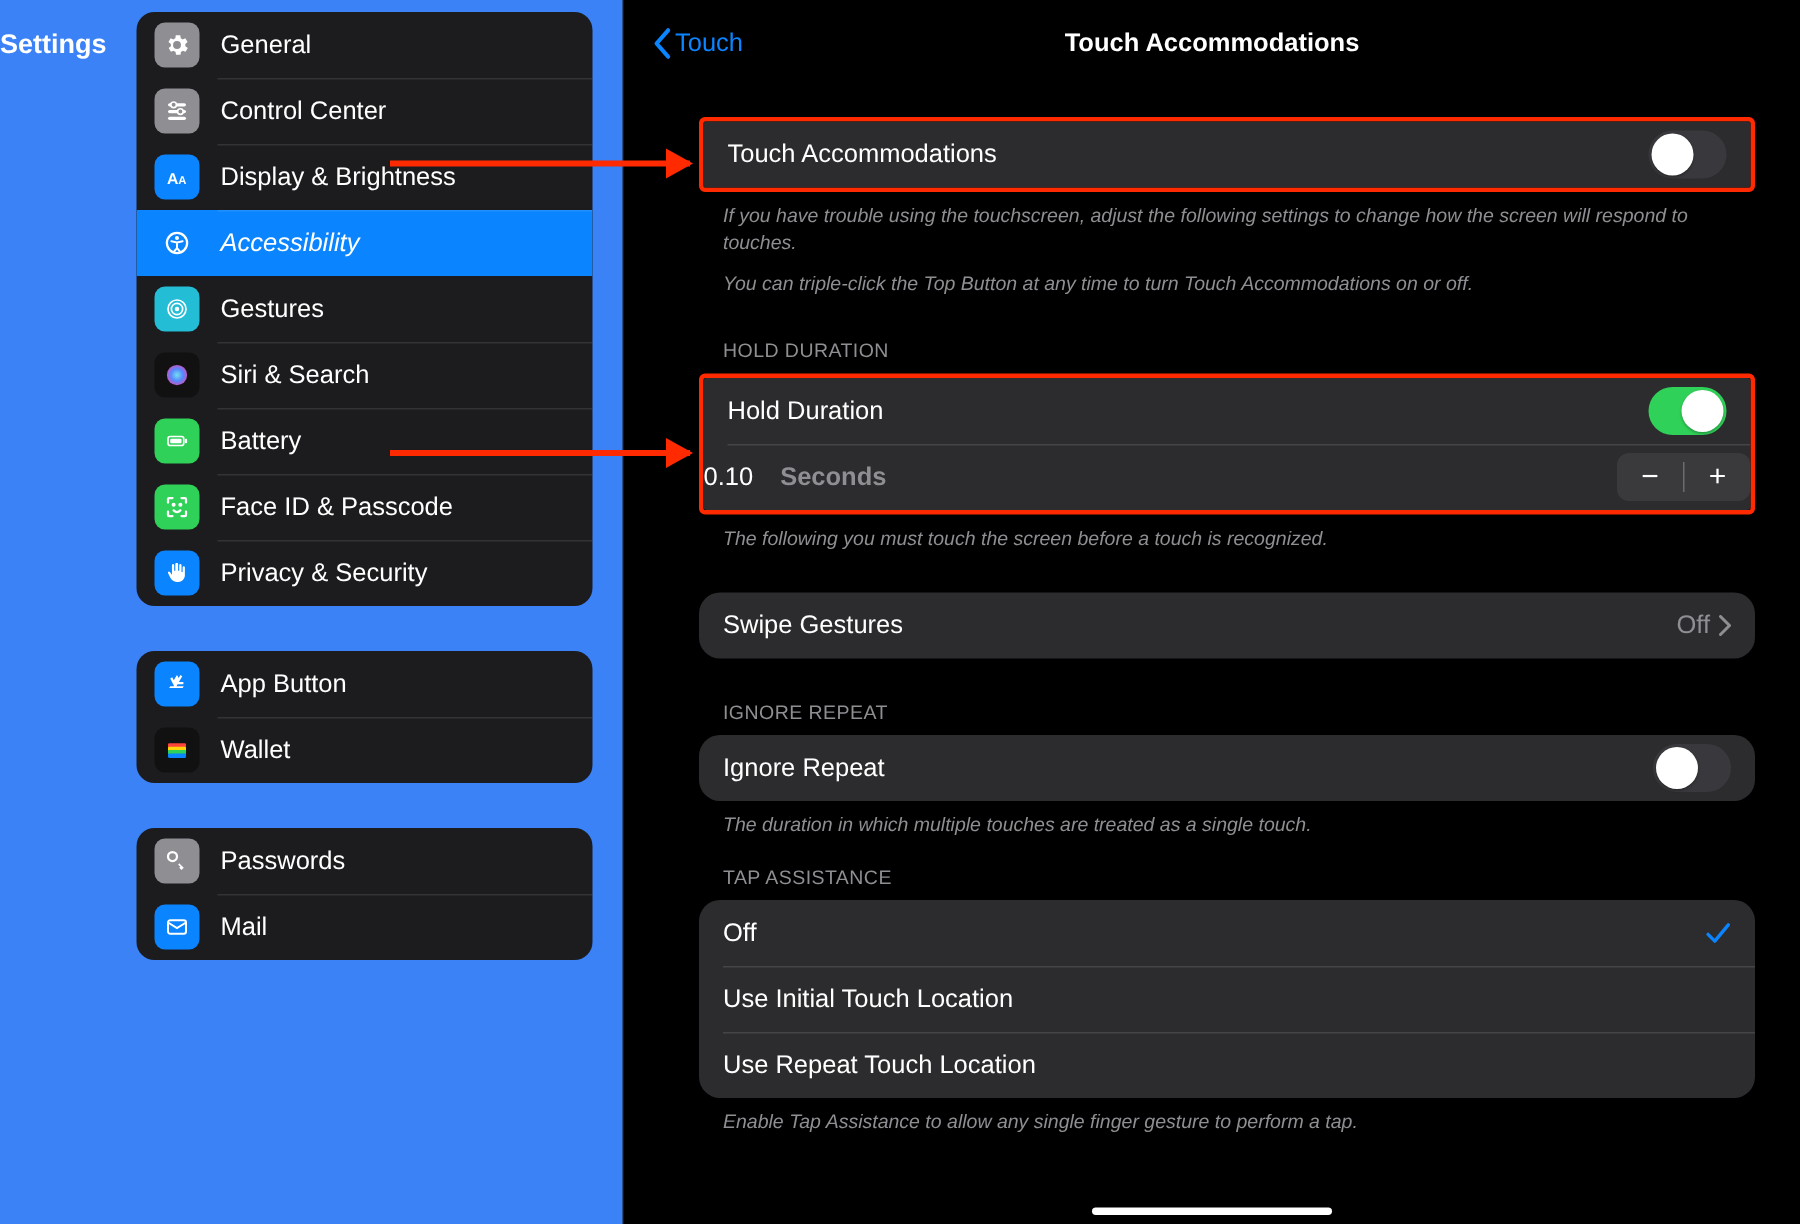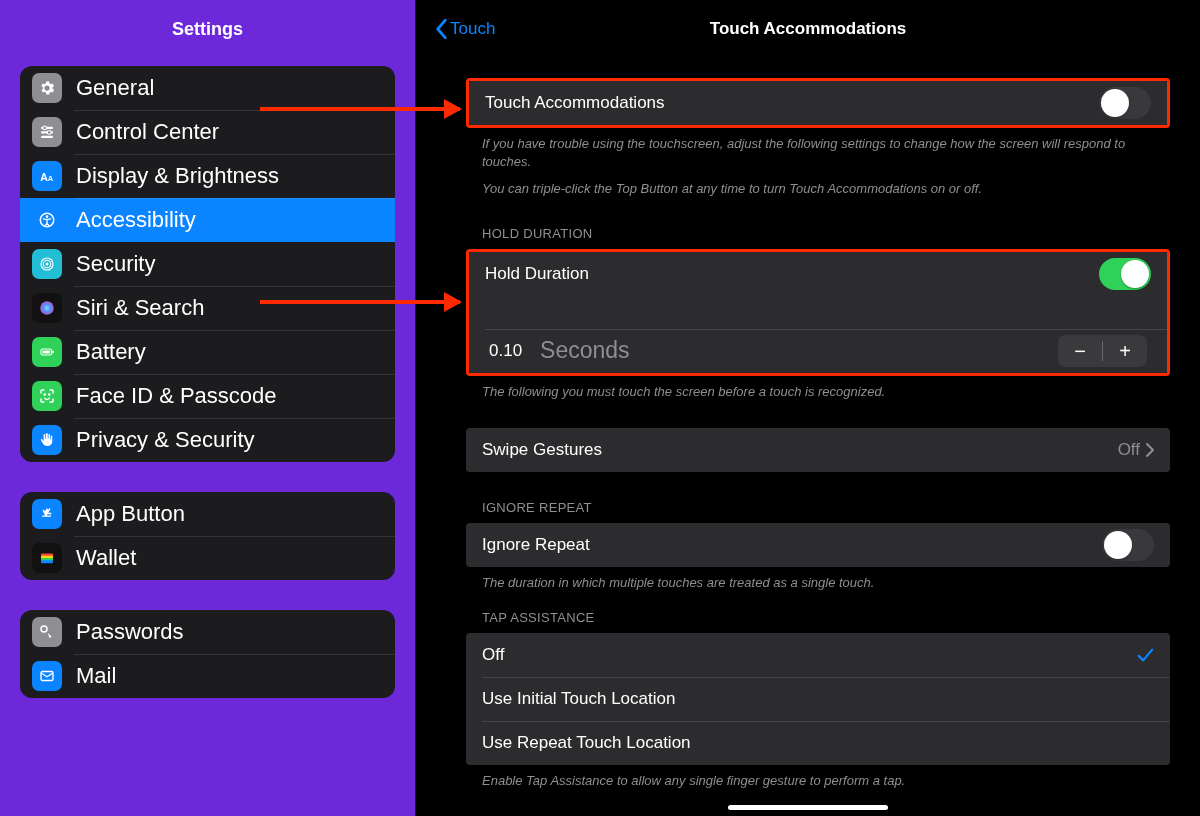--- a/index.html
+++ b/index.html
@@ -28,23 +28,23 @@
   .app {
     display: flex;
     width: 1200px; height: 816px;
     background: var(--bg-black);
   }
 
   
   .sidebar {
     width: 416px;
     flex-shrink: 0;
-    background: #6d28d9;
-    display: flex;
-    flex-direction: column;
+    background: #3b82f6;
+    display: flex;
+    flex-direction: row;
     border-right: 1px solid #1a1a1a;
     justify-content: flex-end;
   }
   .sidebar-header {
     height: var(--header-h);
     display: flex;
     align-items: center;
     justify-content: center;
     font-size: 18px;
     font-weight: 600;
@@ -69,32 +69,33 @@
   }
   .row + .row::before {
     content: "";
     position: absolute;
     left: 54px; right: 0; top: 0;
     height: 1px;
     background: rgba(255,255,255,0.10);
   }
   .row.selected {
     background: var(--blue);
+    font-style: italic;
   }
   .row.selected + .row::before { display:none; }
   .iconbox {
     width: 30px; height: 30px;
     border-radius: 7px;
     margin-right: 14px;
     display: flex; align-items:center; justify-content:center;
     flex-shrink: 0;
   }
   .iconbox svg { width: 18px; height: 18px; }
   .row-label {
-    font-size: 22px;
+    font-size: 17px;
     color: #fff;
   }
 
   
   .detail {
     flex: 1;
     background: #000;
     display: flex;
     flex-direction: column;
     position: relative;
@@ -138,21 +139,21 @@
     font-size: 13px;
     color: var(--text-dim);
     padding: 7px 16px 0 16px;
     line-height: 1.35;
     font-style: italic;
   }
   .section-footer + .section-footer { padding-top: 10px; }
 
   .card {
     background: var(--bg-card-2);
-    border-radius: 4px;
+    border-radius: 14px;
     overflow: hidden;
   }
   .cell {
     display: flex;
     align-items: center;
     min-height: 44px;
     padding: 0 16px;
     position: relative;
   }
   .cell + .cell::before {
@@ -189,30 +190,30 @@
     box-shadow: 0 1px 2px rgba(0,0,0,.3);
   }
   .toggle.on { background: var(--green); }
   .toggle.on .knob { left: auto; right: 2px; }
 
   
   .stepper-cell {
     display: flex;
     align-items: center;
     height: 44px;
-    padding: 0 20px;
-    margin-top: 33px;
+    padding: 0 0;
   }
   .stepper-cell .val {
     font-size: 17px;
     margin-right: 18px;
   }
   .stepper-cell .unit {
-    font-size: 23px;
+    font-size: 17px;
     color: var(--text-dim);
+    font-weight: bold;
   }
   .stepper {
     margin-left: auto;
     display: flex;
     background: #3a3a3c;
     border-radius: 8px;
     overflow: hidden;
     height: 32px;
   }
   .stepper button {
@@ -325,21 +326,21 @@
           <span class="row-label">Accessibility</span>
         </div>
         <div class="row">
           <div class="iconbox" style="background:#24bdd6">
             <svg viewBox="0 0 24 24">
                 <circle cx="12" cy="12" r="8" fill="none" stroke="#fff" stroke-width="1.5"></circle>
                 <circle cx="12" cy="12" r="5" fill="none" stroke="#fff" stroke-width="1.5"></circle>
                 <circle cx="12" cy="12" r="2" fill="#fff"></circle>
               </svg>
           </div>
-          <span class="row-label">Security</span>
+          <span class="row-label">Gestures</span>
         </div>
         <div class="row">
           <div class="iconbox" style="background:#111">
             <svg viewBox="0 0 24 24">
                 <defs>
                   <radialGradient id="sg" cx="50%" cy="50%" r="60%">
                     <stop offset="0%" stop-color="#7de"></stop>
                     <stop offset="50%" stop-color="#58f"></stop>
                     <stop offset="100%" stop-color="#e4a"></stop>
                   </radialGradient>

